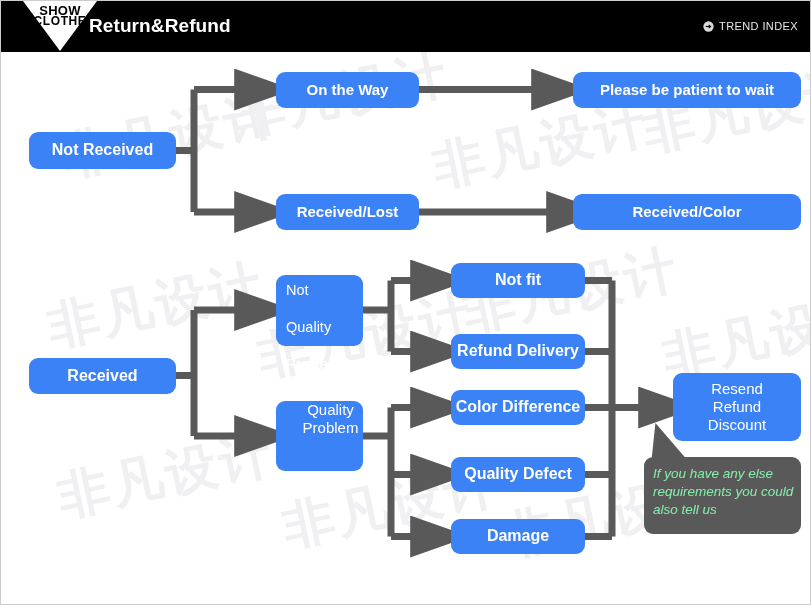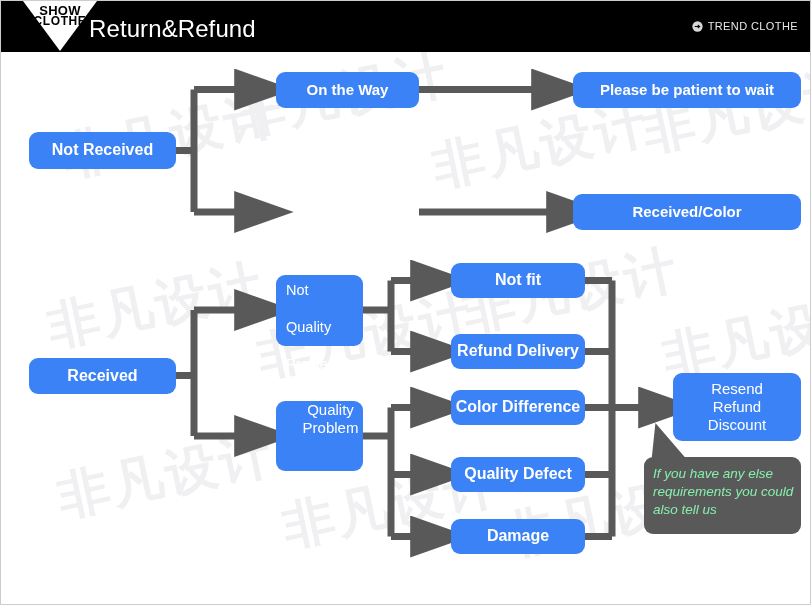--- a/index.html
+++ b/index.html
@@ -60,22 +60,22 @@
     text-align: center;
     font-size: 12px;
     font-weight: bold;
     color: #000000;
     letter-spacing: .6px;
     line-height: 9px;
   }
   #header-title {
     position: absolute;
     left: 88px; top: 14px;
-    font-size: 24px;
-    font-weight: normal;
+    font-size: 19px;
+    font-weight: bold;
     color: #ffffff;
     letter-spacing: .1px;
   }
   #trend-index {
     position: absolute;
     right: 14px; top: 19px;
     display: flex;
     align-items: center;
     gap: 5px;
   }
@@ -238,30 +238,31 @@
       <div class="chev"></div>
       <div class="logo-show">SHOW</div>
       <div class="logo-clothe">CLOTHE</div>
     </div>
     <div id="header-title">Return&amp;Refund</div>
     <div id="trend-index">
       <svg class="ti-icon" viewBox="0 0 12 12">
         <circle cx="6" cy="6" r="5.6" fill="#d8d8d8"></circle>
         <path d="M3 6 L8 6 M6.2 4.1 L8.4 6 L6.2 7.9" stroke="#000" stroke-width="1.1" fill="none"></path>
       </svg>
-      <span class="ti-text">TREND CLOTHE</span>
+      <span class="ti-text">TREND INDEX</span>
     </div>
   </div>
 
   <div class="node lvl0" style="left:28px; top:131px; width:147px; height:37px;">Not Received</div>
 
   <div class="node mid" style="left:275px; top:71px; width:143px; height:36px;">On the Way</div>
 
   <div class="node mid" style="left:572px; top:71px; width:228px; height:36px;">Please be patient to wait</div>
 
+  <div class="node mid" style="left:275px; top:193px; width:143px; height:36px;">Received/Lost</div>
 
   <div class="node mid" style="left:572px; top:193px; width:228px; height:36px;">Received/Color</div>
 
   <div class="node lvl0" style="left:28px; top:357px; width:147px; height:36px;">Received</div>
 
   <div class="node stack" style="left:275px; top:274px; width:87px; height:71px; flex-direction:column;">
     <span>Not</span>
     <span>Quality</span>
     <span>Problem</span>
   </div>

